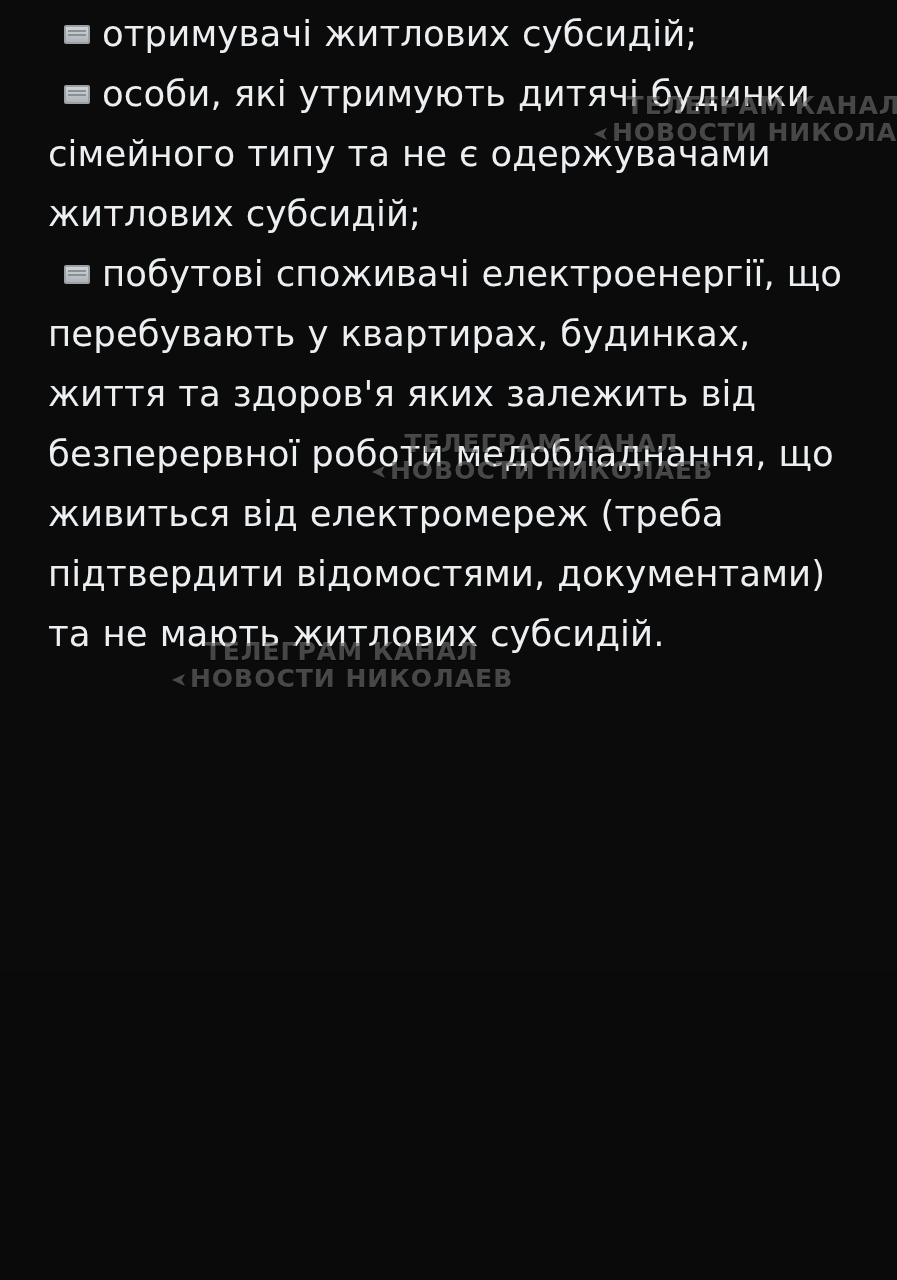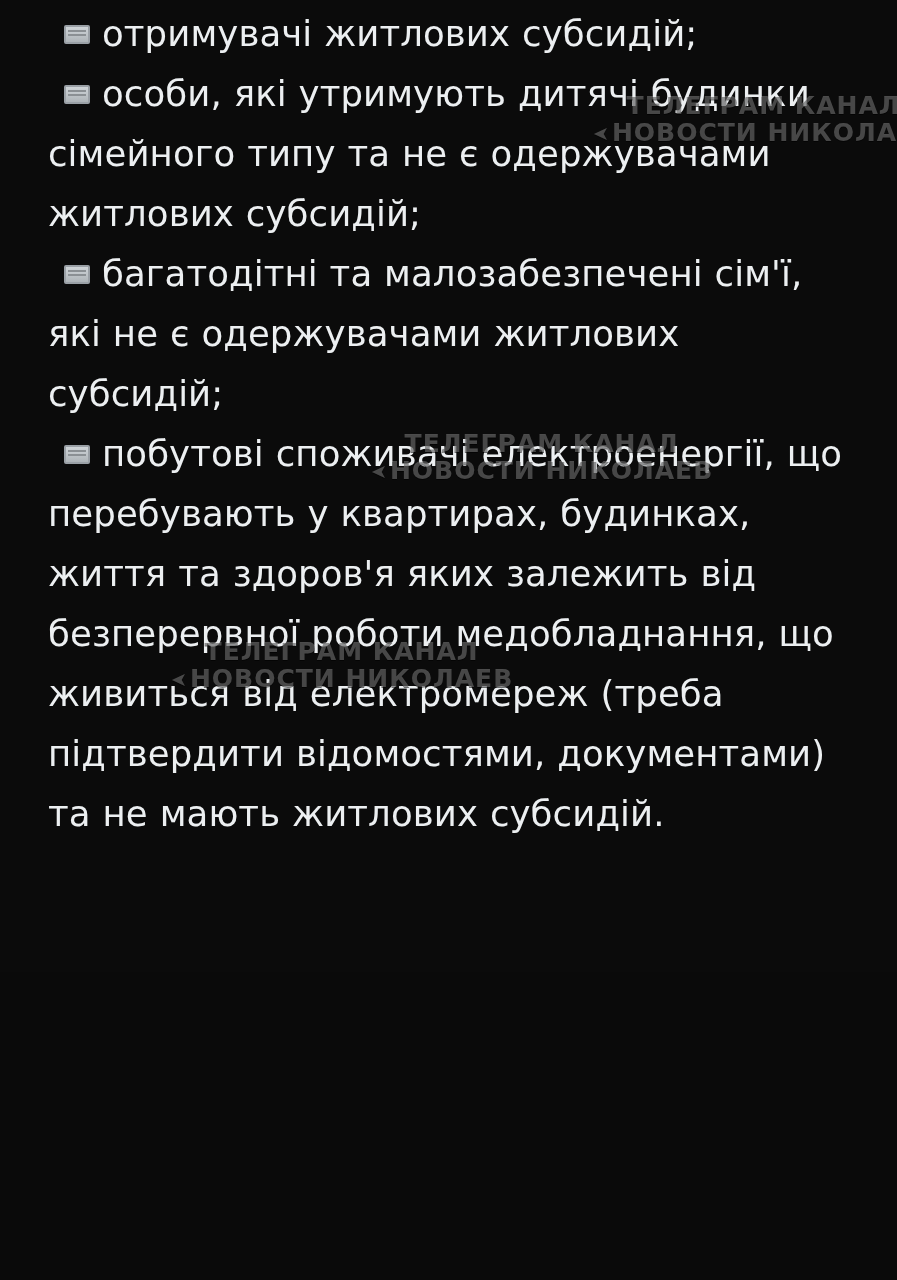--- a/index.html
+++ b/index.html
@@ -91,21 +91,20 @@
 
 <div id="page">
 
   <div id="content">
 
     <p class="para"><span class="bullet-icon"></span><span>отримувачі житлових субсидій;</span></p>
 
 
     <p class="para"><span class="bullet-icon"></span><span>особи, які утримують дитячі будинки сімейного типу та не є одержувачами житлових субсидій;</span></p>
 
-    <p class="para"><span class="bullet-icon"></span><span>багатодітні та малозабезпечені сім'ї, які не є одержувачами житлових субсидій;</span></p>
 
 
     <p class="para"><span class="bullet-icon"></span><span>побутові споживачі електроенергії, що перебувають у квартирах, будинках, життя та здоров'я яких залежить від безперервної роботи медобладнання, що живиться від електромереж (треба підтвердити відомостями, документами) та не мають житлових субсидій.</span></p>
 
   </div>
 
   <div class="wm" id="wm1">
     <span class="l1">ТЕЛЕГРАМ КАНАЛ</span>
     <span class="l2">НОВОСТИ НИКОЛАЕВ</span>
   </div>

